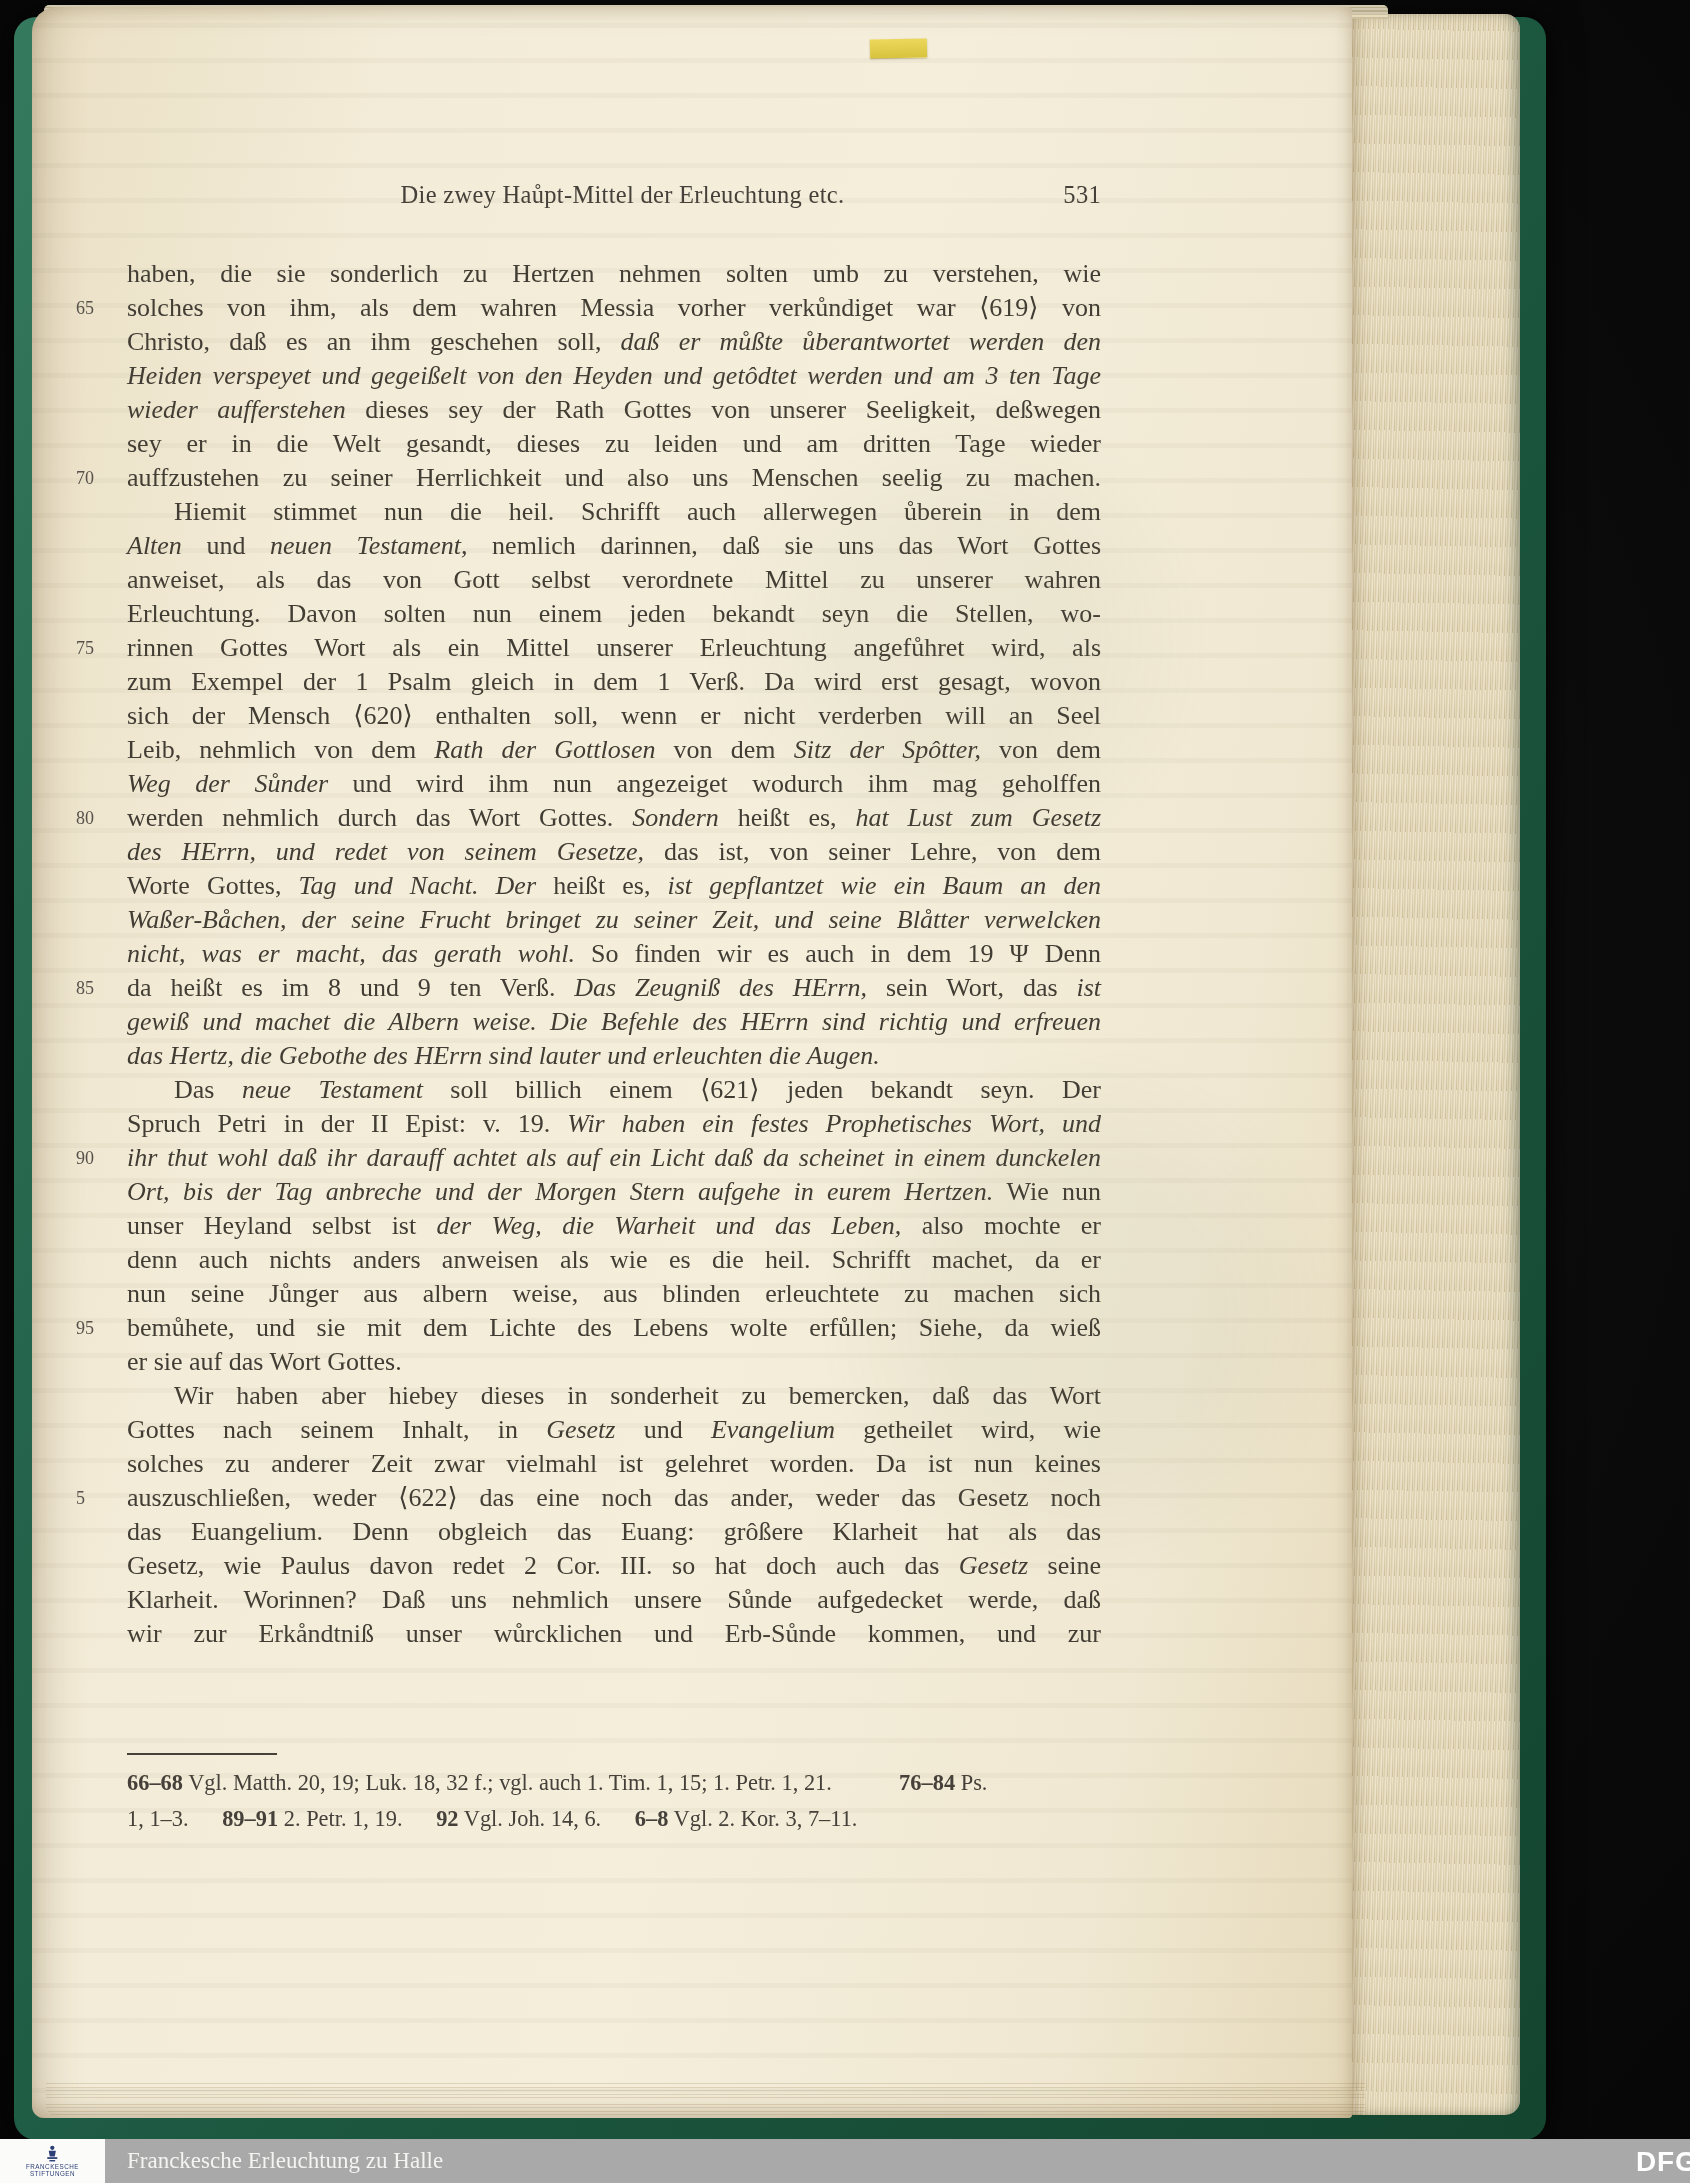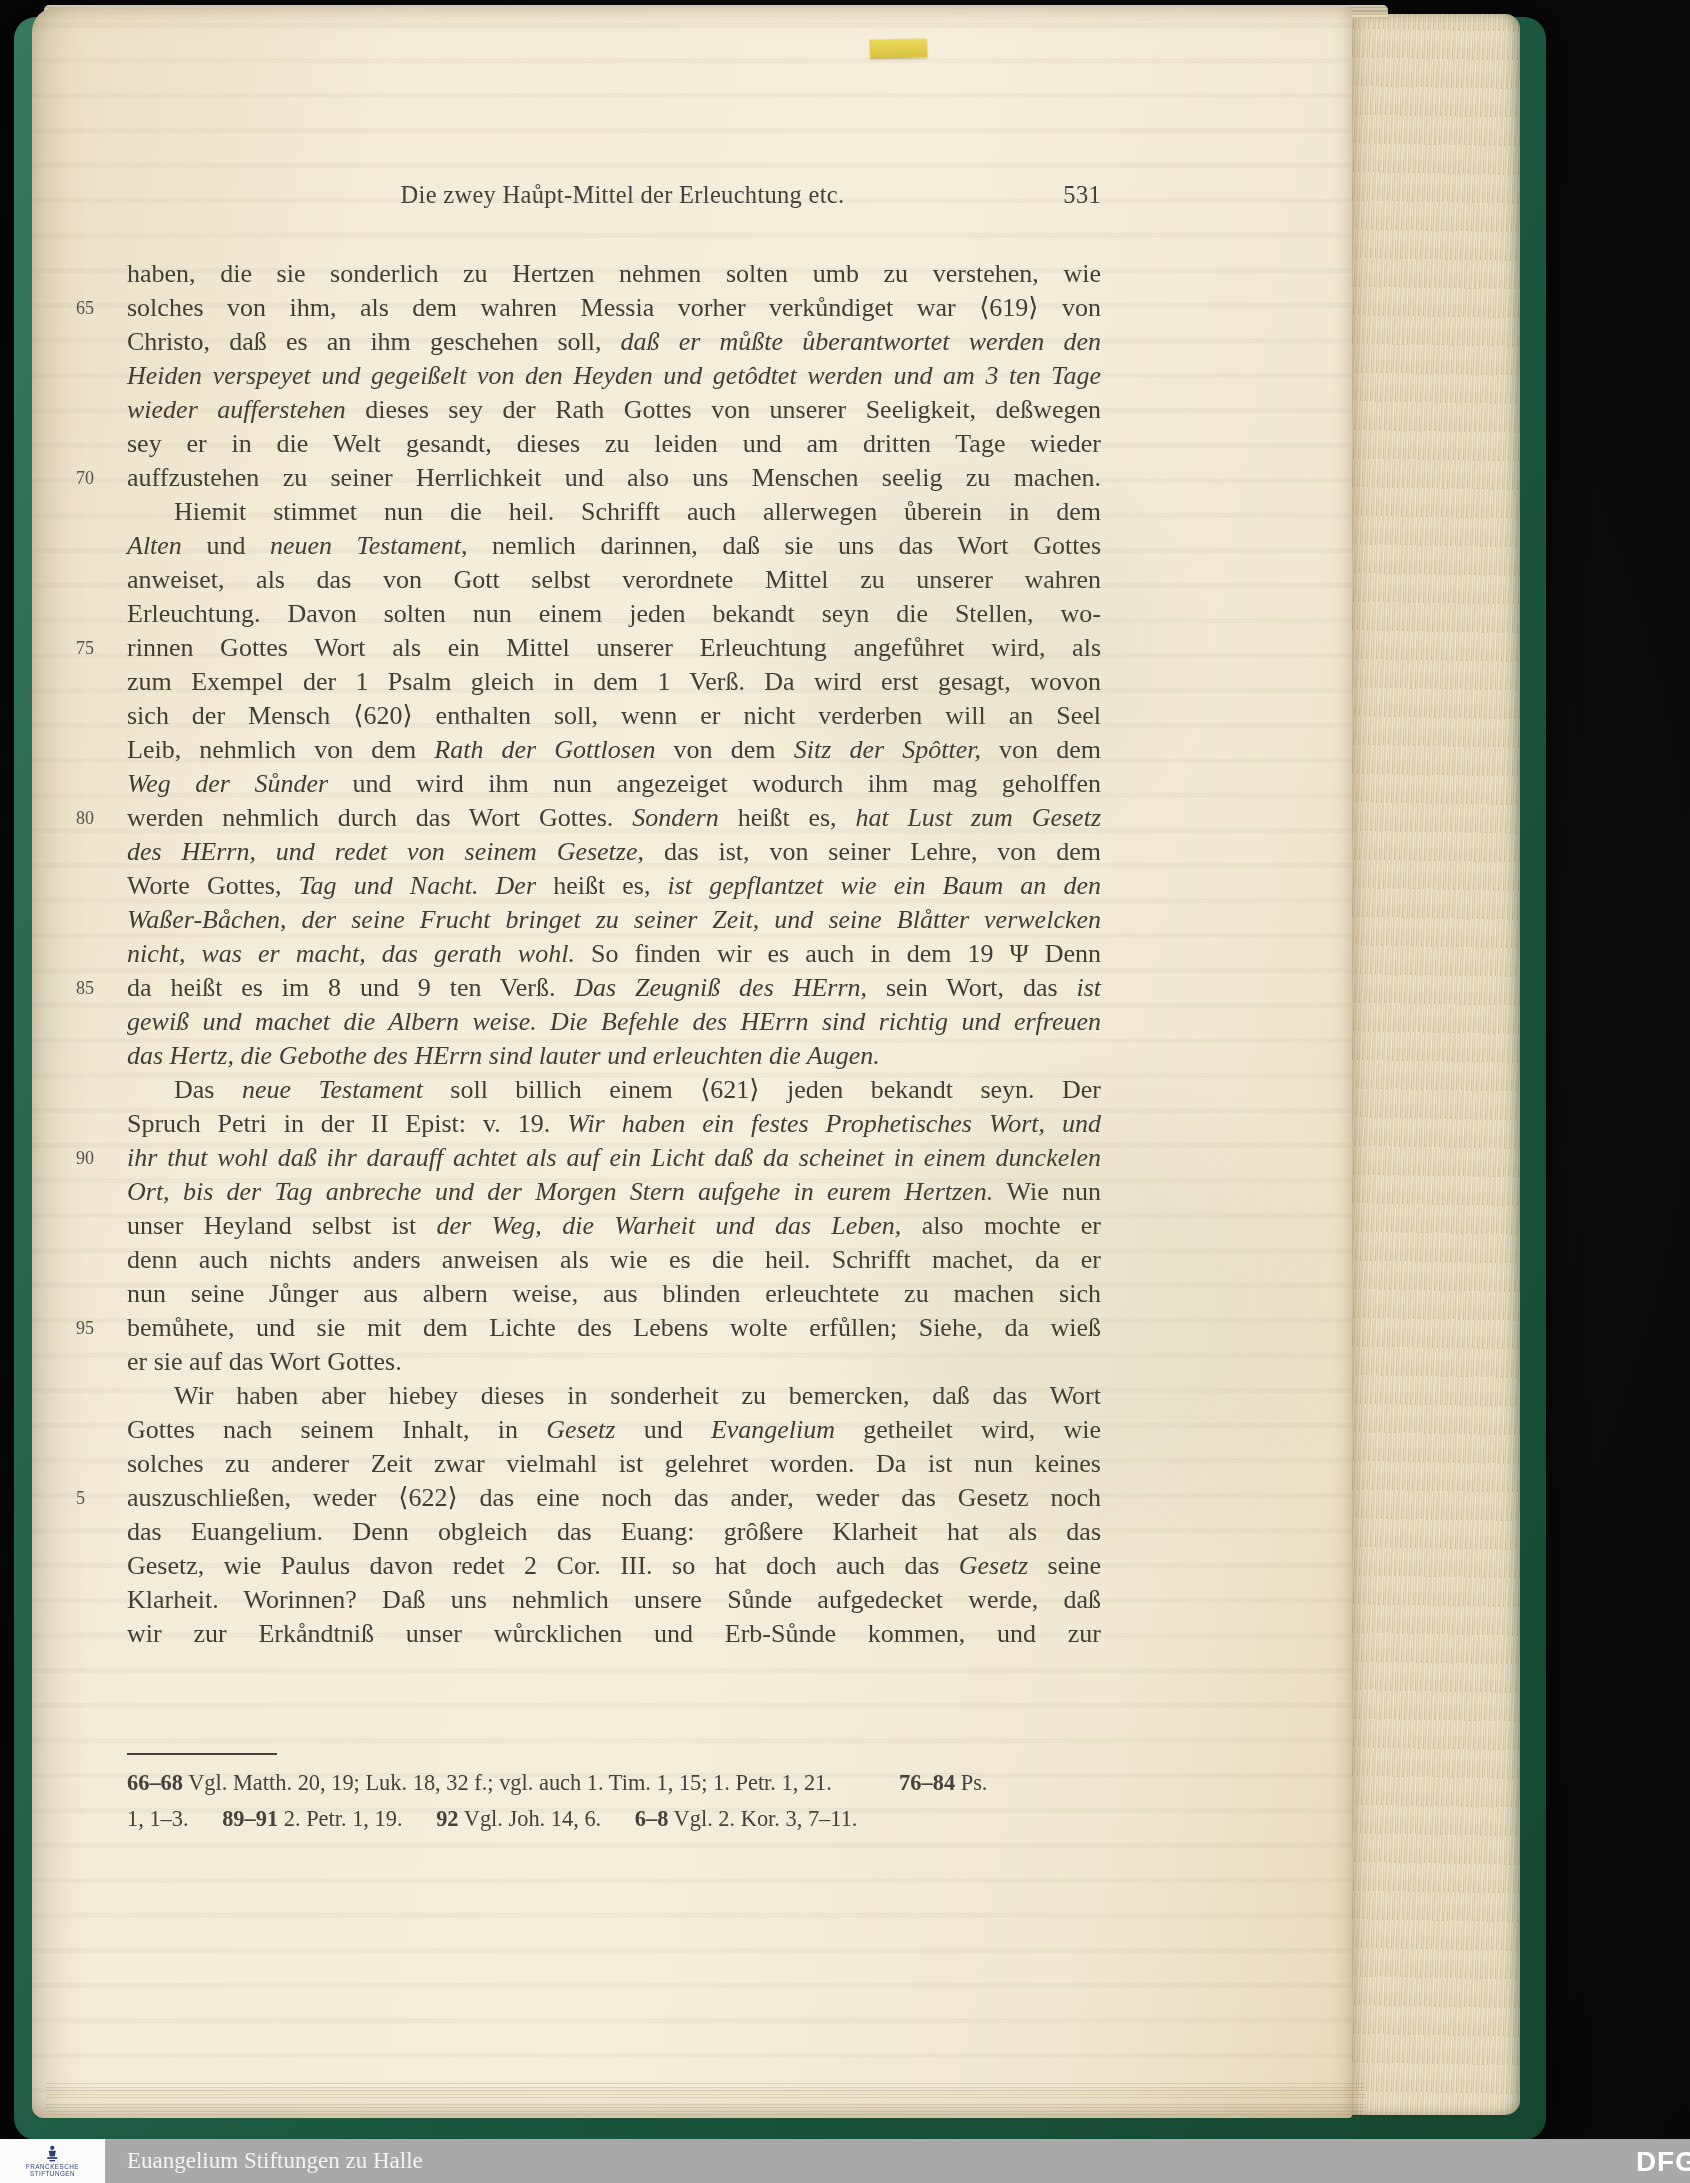--- a/index.html
+++ b/index.html
@@ -157,18 +157,18 @@
         <circle cx="12" cy="4" r="3" fill="#2c3f77"></circle>
         <path d="M7 8 h10 l-1.5 8 h-7 z" fill="#2c3f77"></path>
         <rect x="5" y="17" width="14" height="2.5" fill="#2c3f77"></rect>
         <rect x="8" y="21" width="8" height="2" fill="#2c3f77"></rect>
       </svg>
       <div class="logo-text">
         <span>FRANCKESCHE</span>
         <span>STIFTUNGEN</span>
       </div>
     </div>
-    <div class="bar-title">Euangelium Stiftungen zu Halle</div>
+    <div class="bar-title">Franckesche Erleuchtung zu Halle</div>
     <div class="dfg">DFG</div>
   </div>
 
 </div>
 
 
 </body></html>

